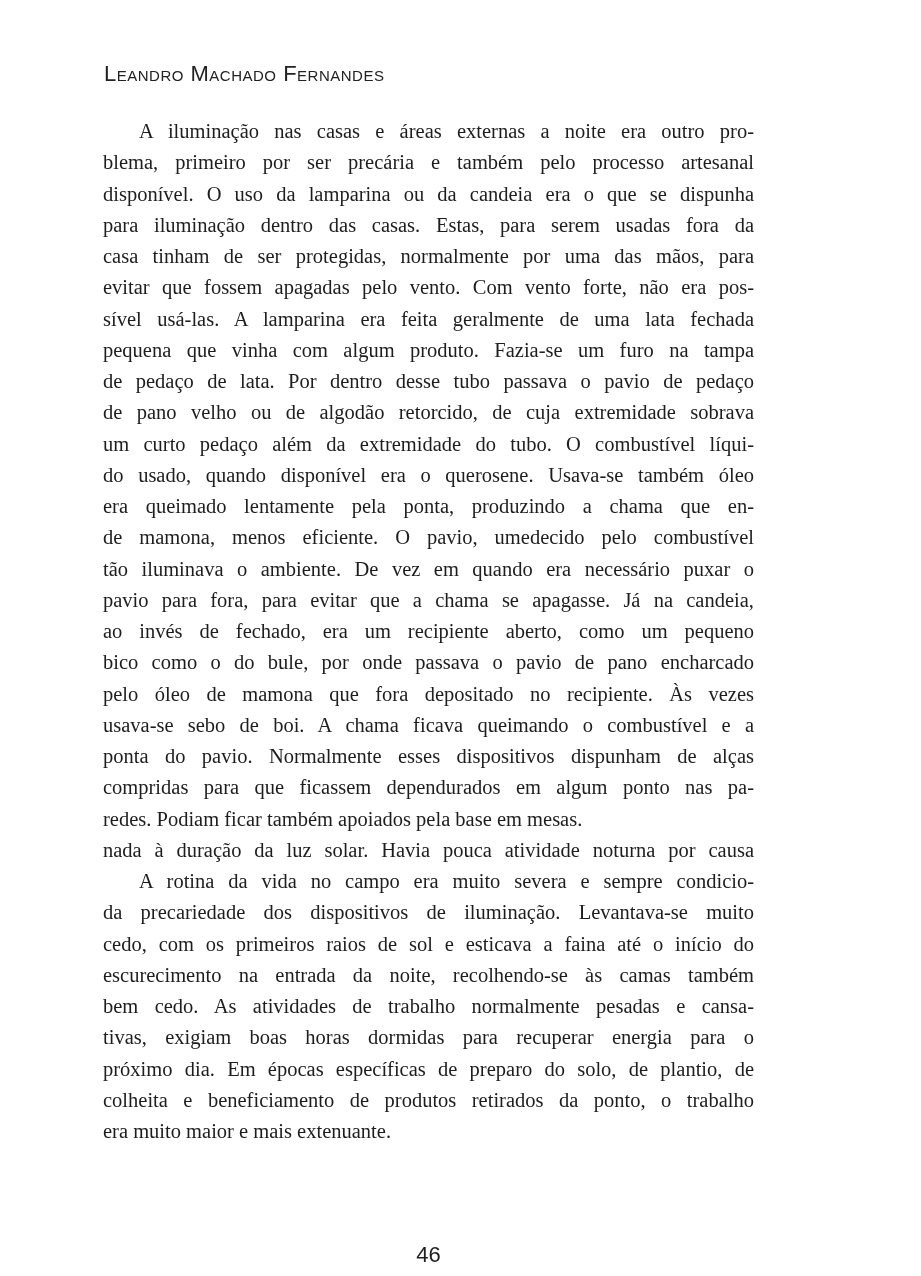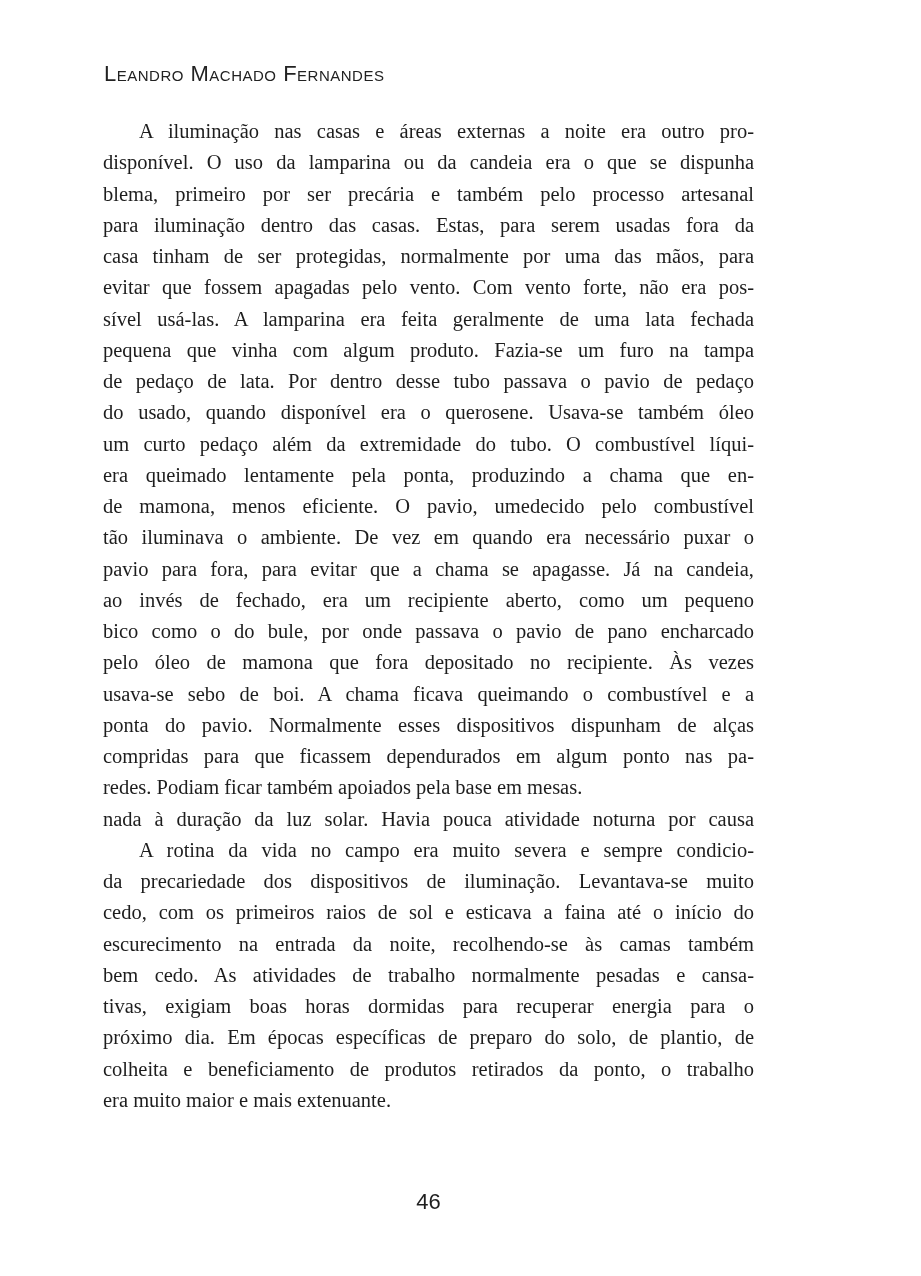--- a/index.html
+++ b/index.html
@@ -42,49 +42,50 @@
   }
   .body-text .line.para-end {
     text-align-last: left;
   }
   .body-text .line.indent {
     text-indent: 36px;
   }
   .page-footer {
     position: absolute;
     left: 103px;
-    top: 1189px;
+    top: 1242px;
     width: 651px;
     text-align: center;
     font-family: "Liberation Sans", "DejaVu Sans", sans-serif;
     font-size: 22px;
     color: #1f1f1f;
   }
 </style>
 </head>
 <body>
 
 <div class="page">
 
   <header class="running-header">
     <span>Leandro Machado Fernandes</span>
   </header>
 
   <main class="body-text" id="body-text">
       <div class="line indent">A iluminação nas casas e áreas externas a noite era outro pro-</div>
+      <div class="line">blema, primeiro por ser precária e também pelo processo artesanal</div>
       <div class="line">disponível. O uso da lamparina ou da candeia era o que se dispunha</div>
-      <div class="line">blema, primeiro por ser precária e também pelo processo artesanal</div>
       <div class="line">para iluminação dentro das casas. Estas, para serem usadas fora da</div>
       <div class="line">casa tinham de ser protegidas, normalmente por uma das mãos, para</div>
       <div class="line">evitar que fossem apagadas pelo vento. Com vento forte, não era pos-</div>
       <div class="line">sível usá-las. A lamparina era feita geralmente de uma lata fechada</div>
       <div class="line">pequena que vinha com algum produto. Fazia-se um furo na tampa</div>
       <div class="line">de pedaço de lata. Por dentro desse tubo passava o pavio de pedaço</div>
+      <div class="line">de pano velho ou de algodão retorcido, de cuja extremidade sobrava</div>
+      <div class="line">um curto pedaço além da extremidade do tubo. O combustível líqui-</div>
       <div class="line">do usado, quando disponível era o querosene. Usava-se também óleo</div>
-      <div class="line">um curto pedaço além da extremidade do tubo. O combustível líqui-</div>
       <div class="line">era queimado lentamente pela ponta, produzindo a chama que en-</div>
       <div class="line">de mamona, menos eficiente. O pavio, umedecido pelo combustível</div>
       <div class="line">tão iluminava o ambiente. De vez em quando era necessário puxar o</div>
       <div class="line">pavio para fora, para evitar que a chama se apagasse. Já na candeia,</div>
       <div class="line">ao invés de fechado, era um recipiente aberto, como um pequeno</div>
       <div class="line">bico como o do bule, por onde passava o pavio de pano encharcado</div>
       <div class="line">pelo óleo de mamona que fora depositado no recipiente. Às vezes</div>
       <div class="line">usava-se sebo de boi. A chama ficava queimando o combustível e a</div>
       <div class="line">ponta do pavio. Normalmente esses dispositivos dispunham de alças</div>
       <div class="line">compridas para que ficassem dependurados em algum ponto nas pa-</div>

